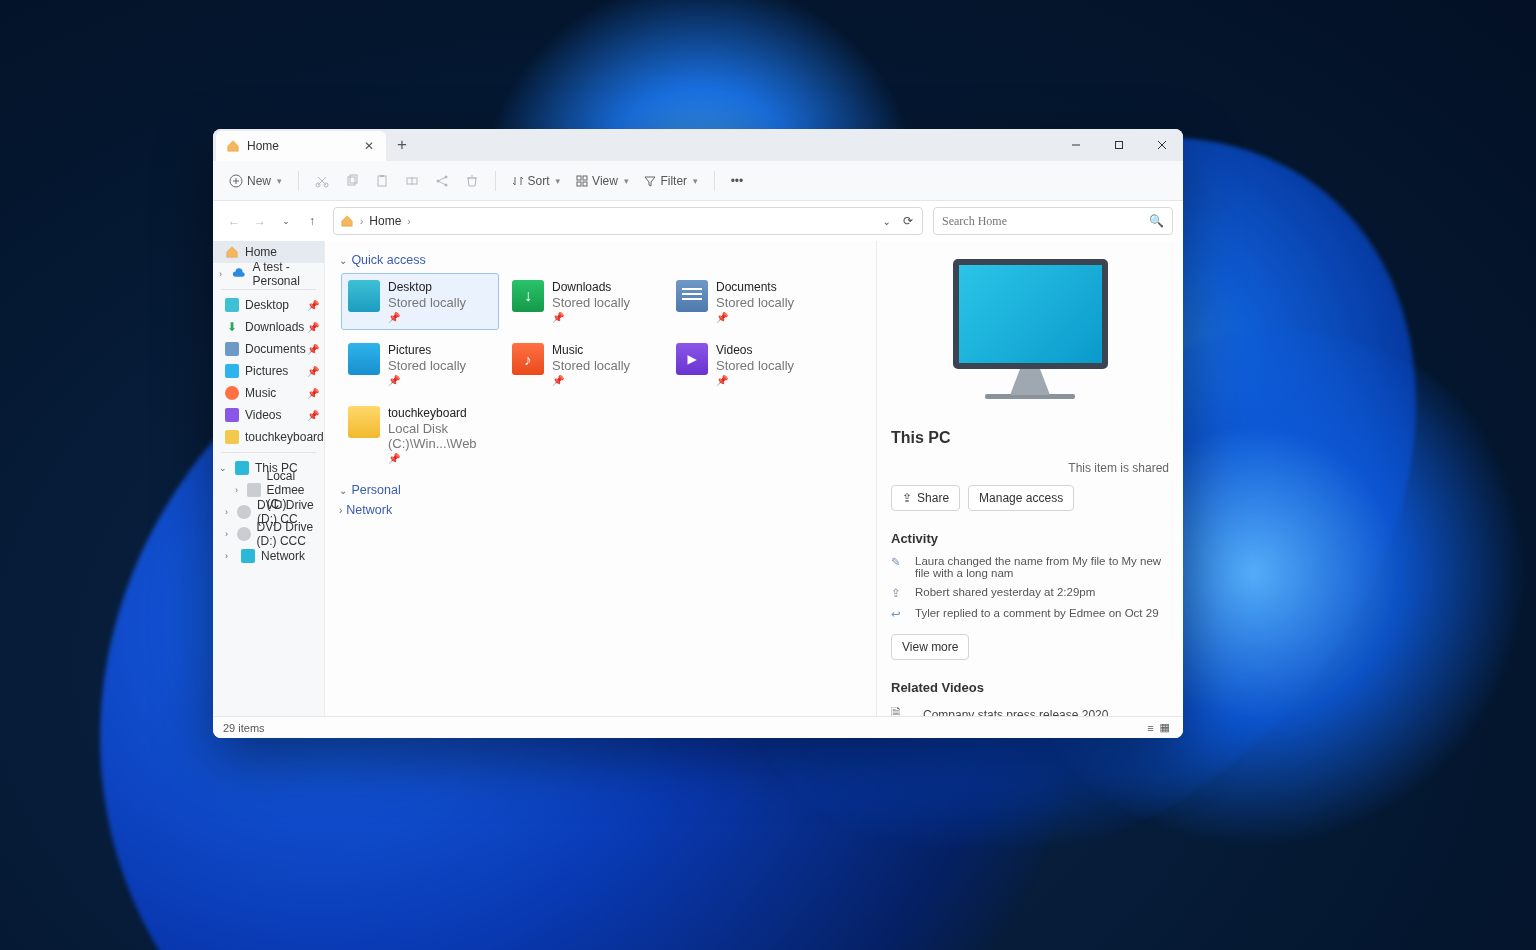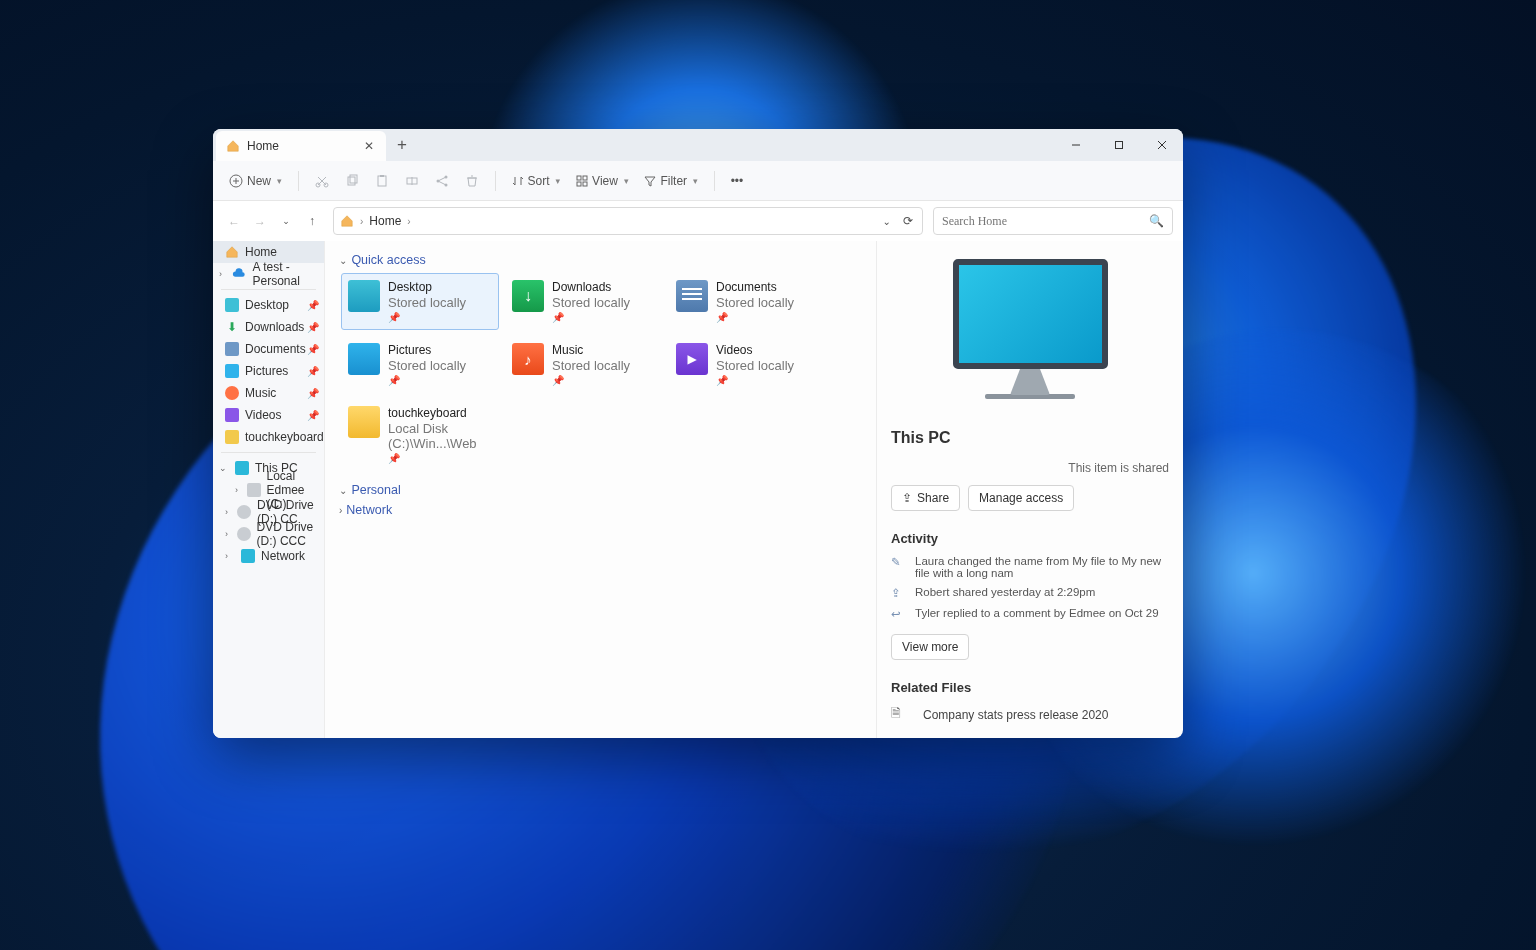--- a/index.html
+++ b/index.html
@@ -507,21 +507,27 @@
         </div>
       <div class="act">
           <span class="aicon">⇪</span>
           <span>Robert shared yesterday at 2:29pm</span>
         </div>
       <div class="act">
           <span class="aicon">↩</span>
           <span>Tyler replied to a comment by Edmee on Oct 29</span>
         </div>
       <div class="btn viewmore"><span>View more</span></div>
-      <div class="sect-title" style="margin-top:20px;">Related Files</div>
+      <div class="sect-title" style="margin-top:20px;">Related Videos</div>
       <div class="related">
           <span class="ric">🗎</span>
           <span>Company stats press release 2020</span>
         </div>
     </div>
   </div>
 
+  <div class="status">
+    <span>29 items</span>
+    <span class="sp"></span>
+    <span class="vb">≡</span>
+    <span class="vb">▦</span>
+  </div>
 </div>
 
 </body></html>

